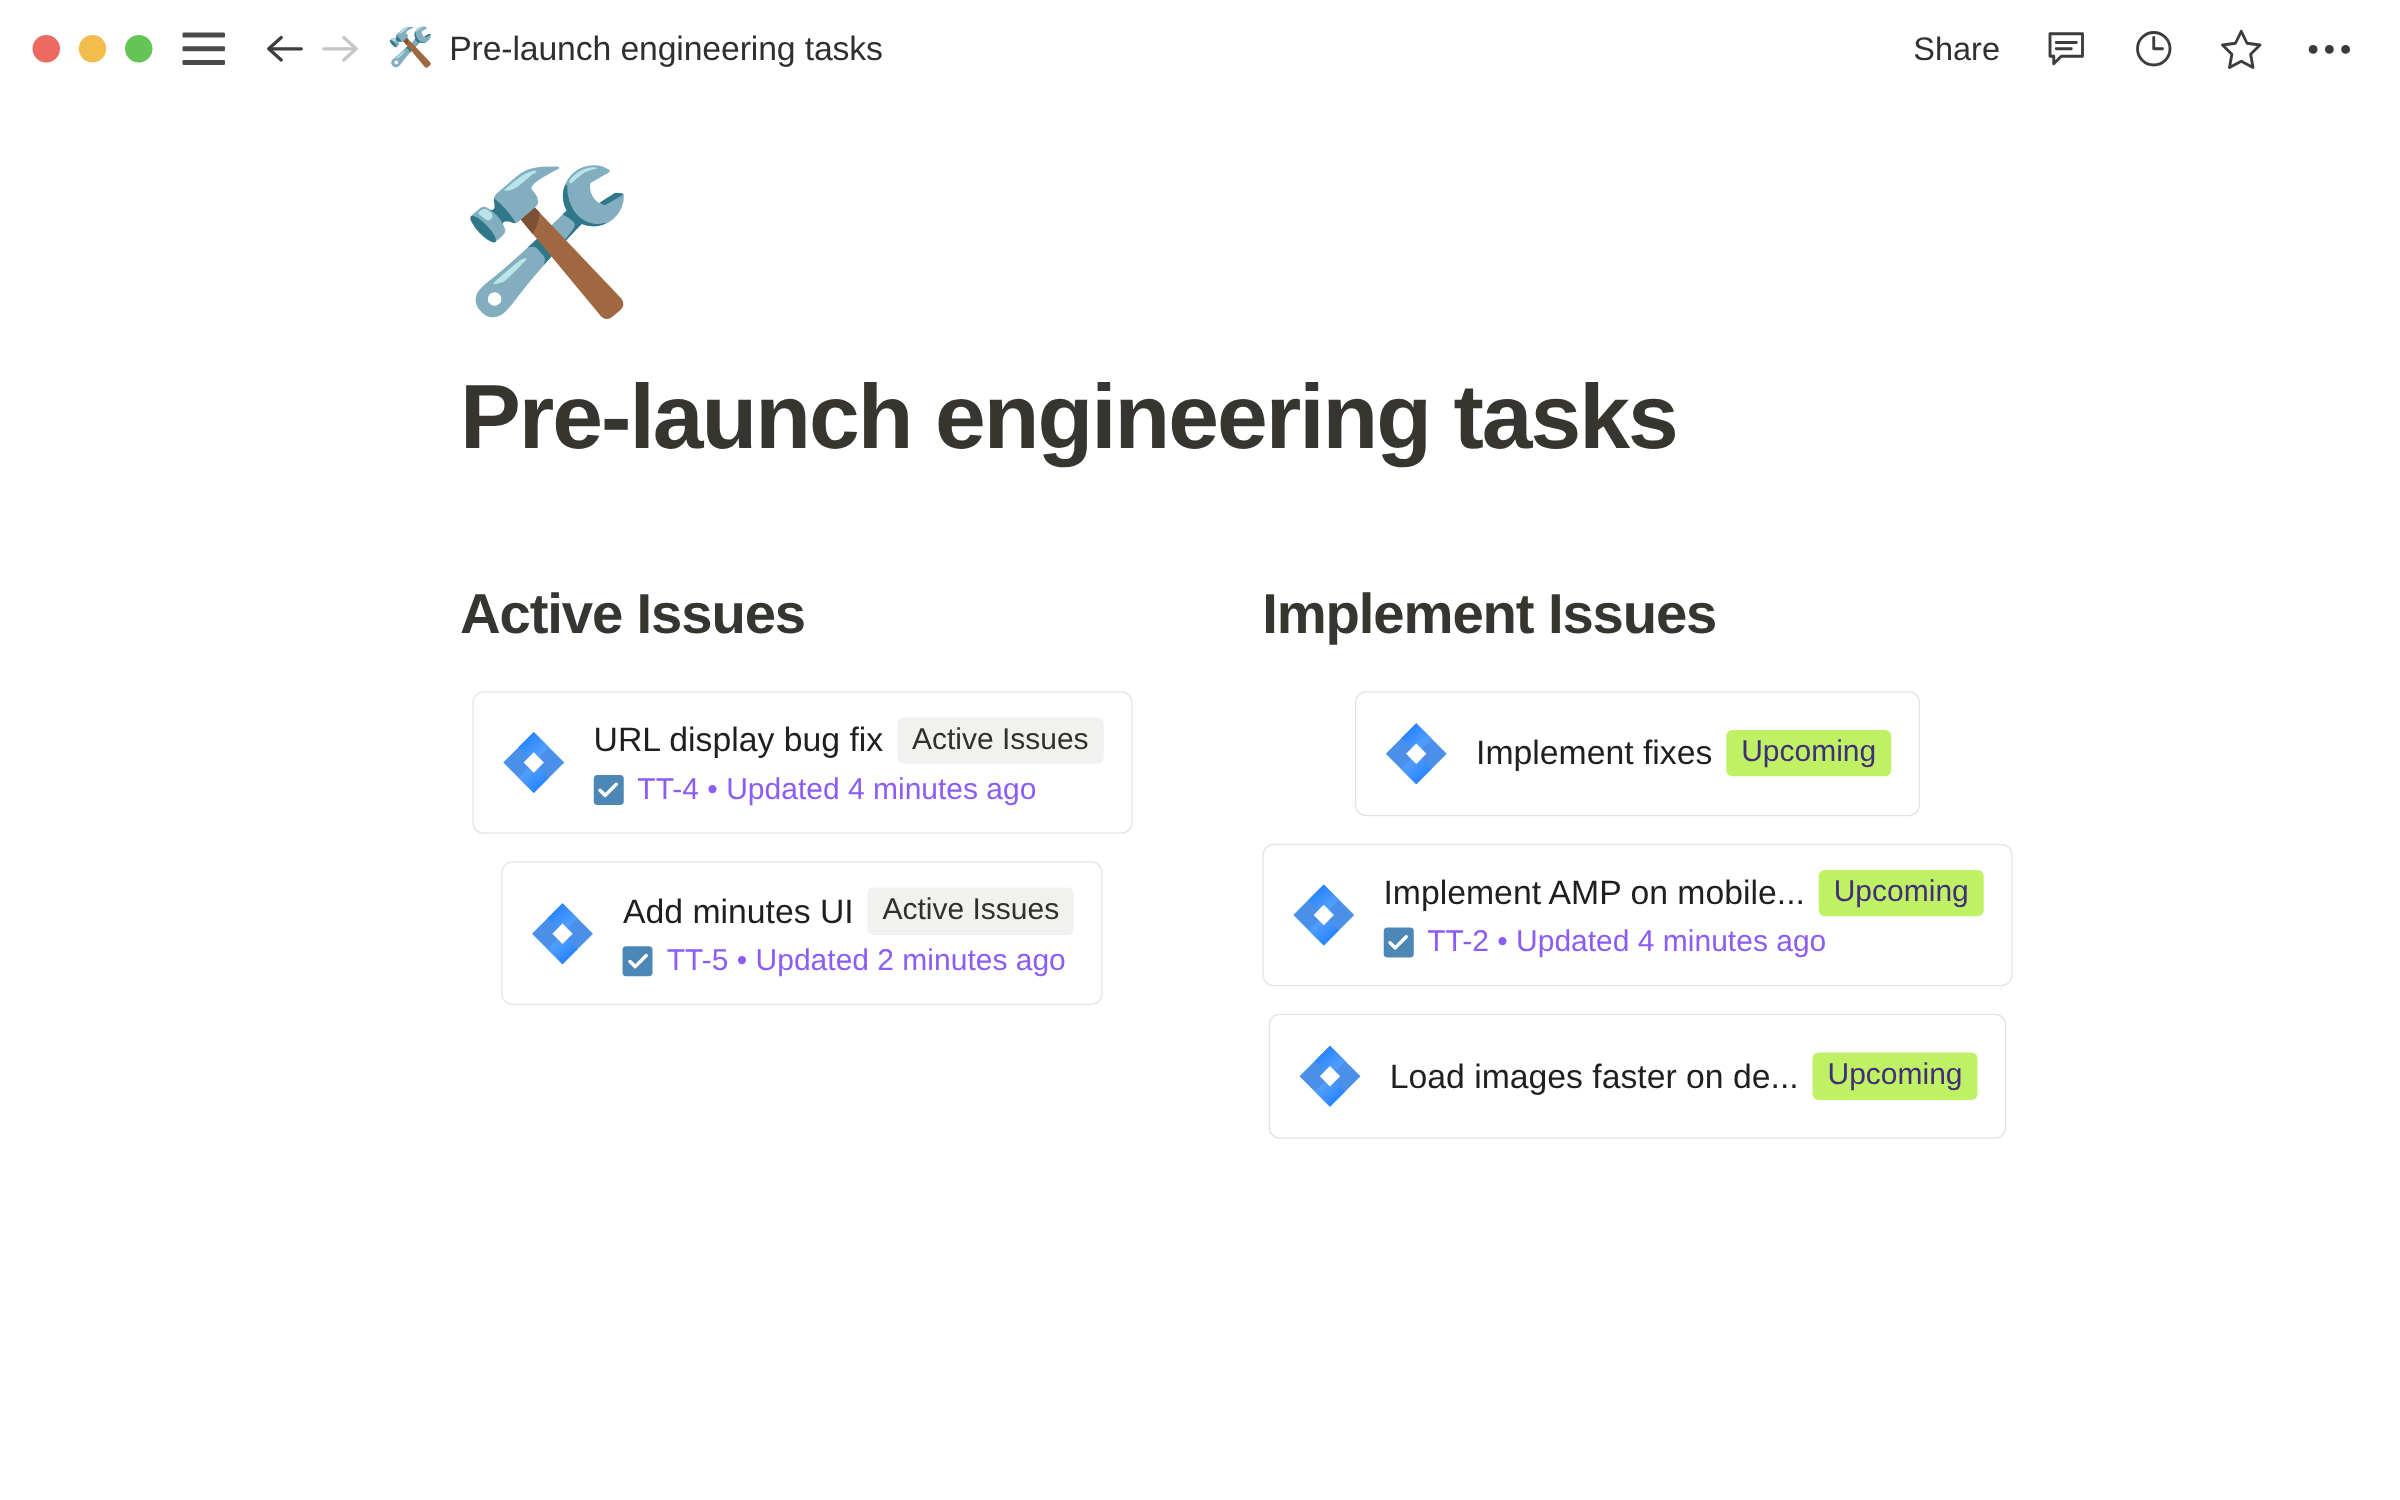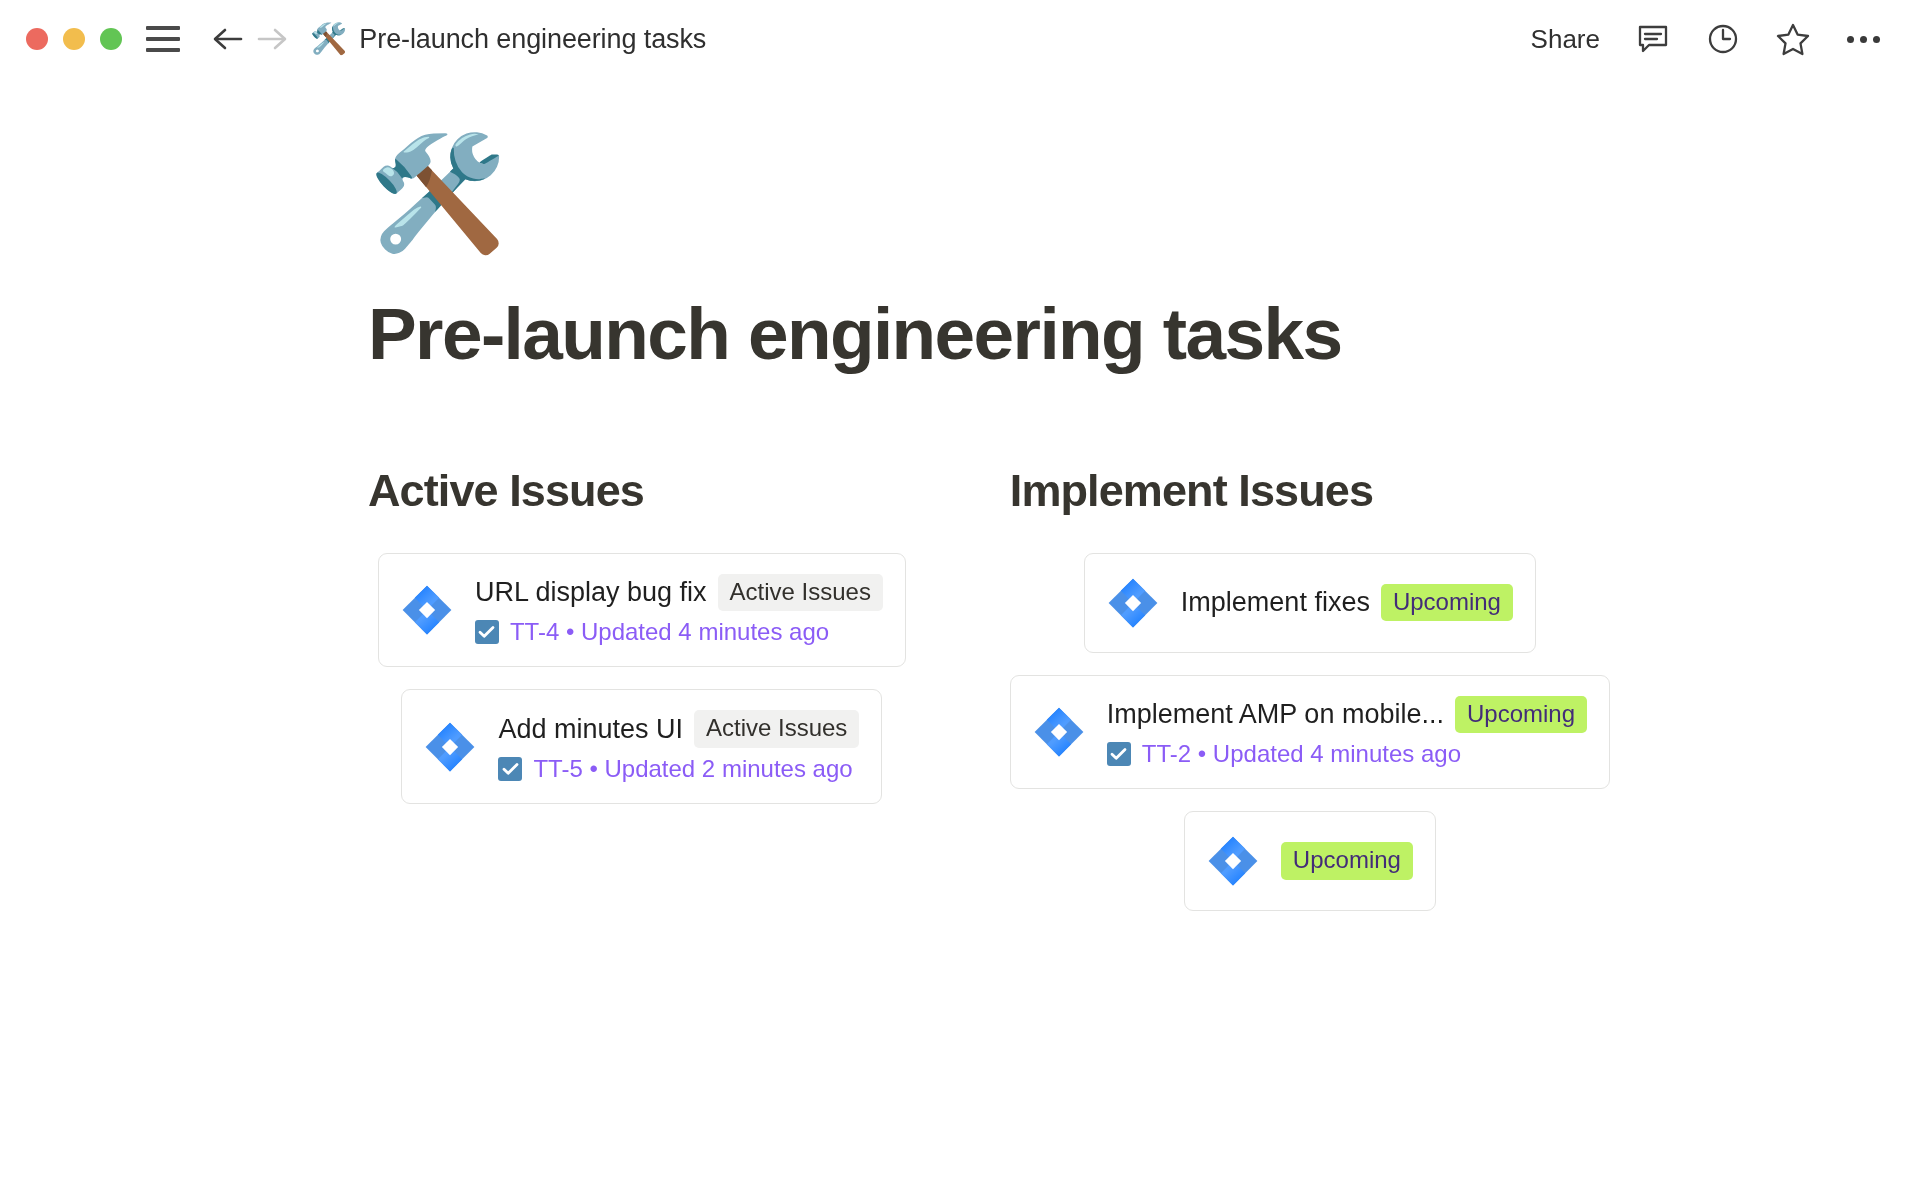--- a/index.html
+++ b/index.html
@@ -449,20 +449,21 @@
 
             <div class="card">
               <svg class="jira-logo" viewBox="0 0 64 64">
                 <path d="M32 2 L62 32 L32 62 L2 32 Z" fill="#4a90e8"></path>
                 <path d="M32 2 L47 17 L32 32 L17 17 Z" fill="url(#jg1a)"></path>
                 <path d="M32 32 L47 47 L32 62 L17 47 Z" fill="url(#jg2a)"></path>
                 <path d="M32 22 L42 32 L32 42 L22 32 Z" fill="#ffffff"></path>
               </svg>
               <div class="card-body">
                 <div class="card-row-top">
+                  <span class="card-title">Load images faster on de...</span>
                   <span class="badge badge-upcoming">Upcoming</span>
                 </div>
               </div>
             </div>
 
           </div>
         </div>
 
       </div>
     </div>

